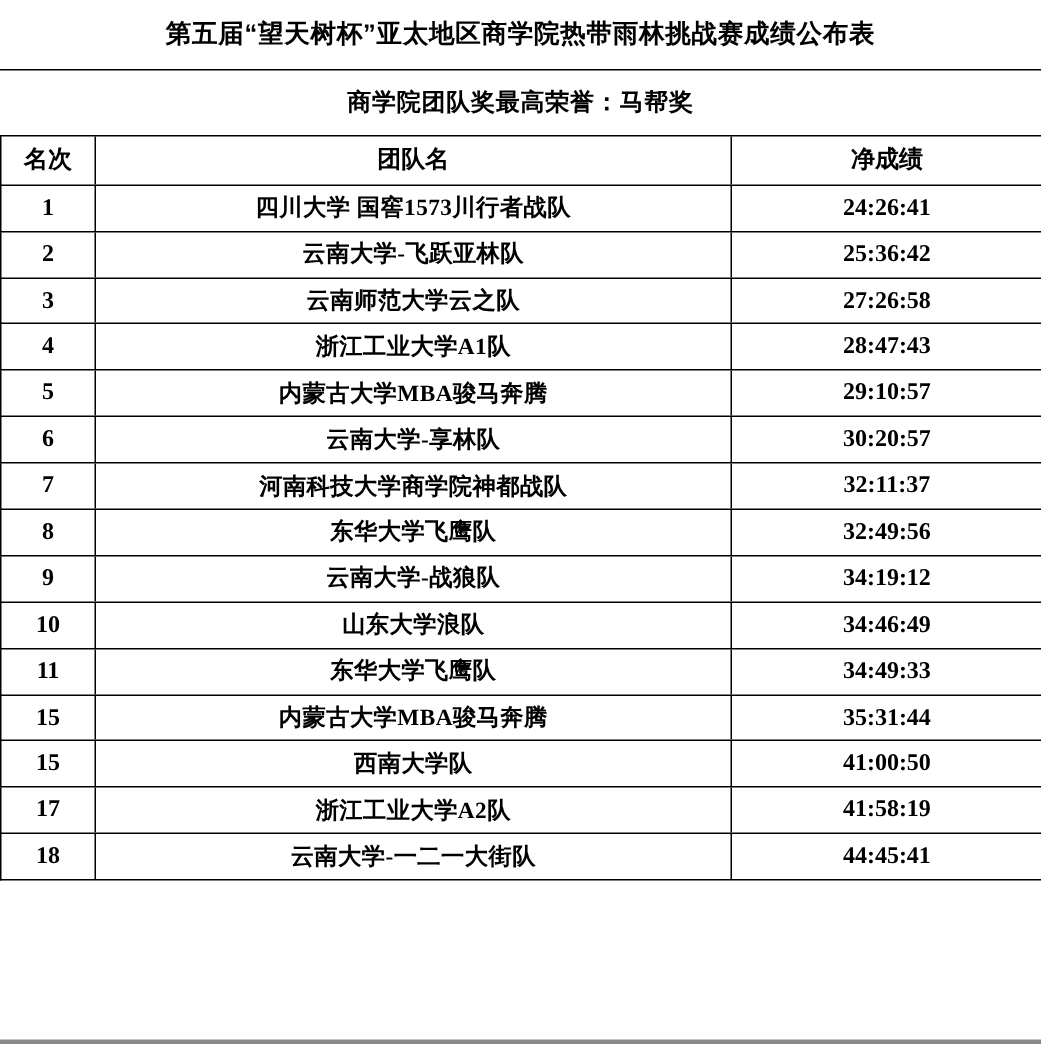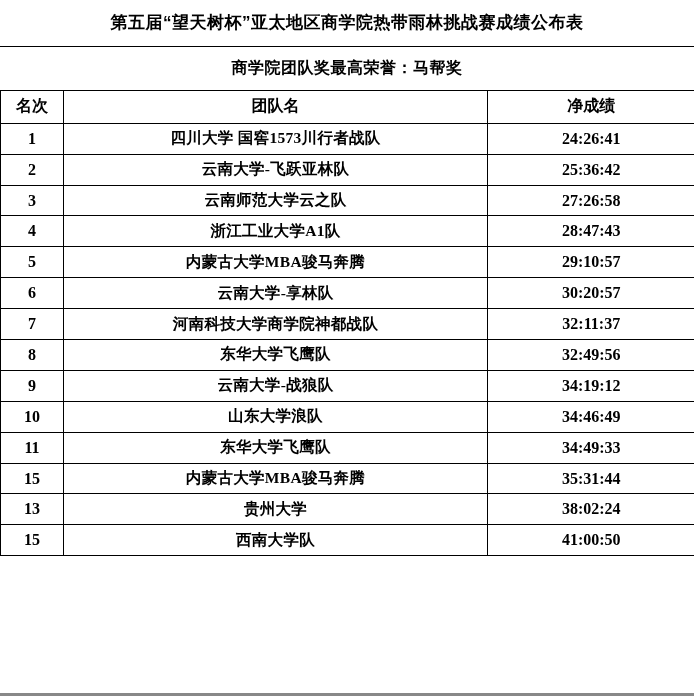--- a/index.html
+++ b/index.html
@@ -153,24 +153,29 @@
         <td class="rank">11</td>
         <td class="team">东华大学飞鹰队</td>
         <td class="score">34:49:33</td>
       </tr>
       <tr>
         <td class="rank">15</td>
         <td class="team">内蒙古大学MBA骏马奔腾</td>
         <td class="score">35:31:44</td>
       </tr>
       <tr>
-        <td class="rank">13</td>
-        <td class="team">贵州大学</td>
-        <td class="score">38:02:24</td>
-      </tr>
-      <tr>
         <td class="rank">15</td>
         <td class="team">西南大学队</td>
         <td class="score">41:00:50</td>
+      </tr>
+      <tr>
+        <td class="rank">17</td>
+        <td class="team">浙江工业大学A2队</td>
+        <td class="score">41:58:19</td>
+      </tr>
+      <tr>
+        <td class="rank">18</td>
+        <td class="team">云南大学-一二一大街队</td>
+        <td class="score">44:45:41</td>
       </tr>
     </tbody>
   </table>
 </div>
 
 </body></html>

